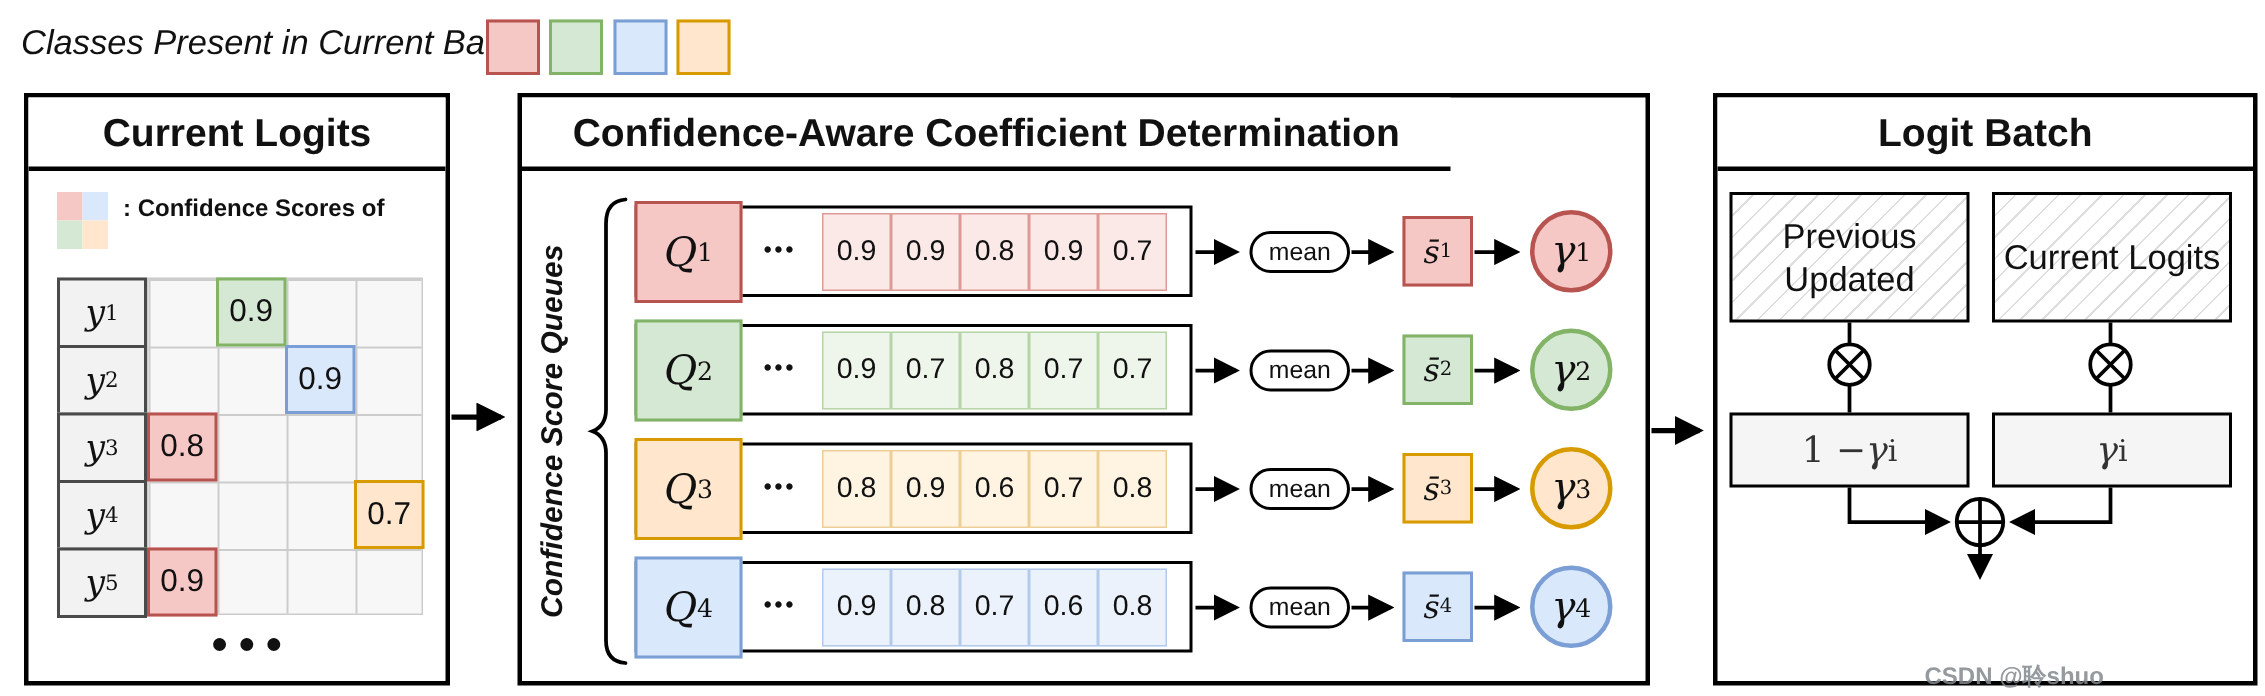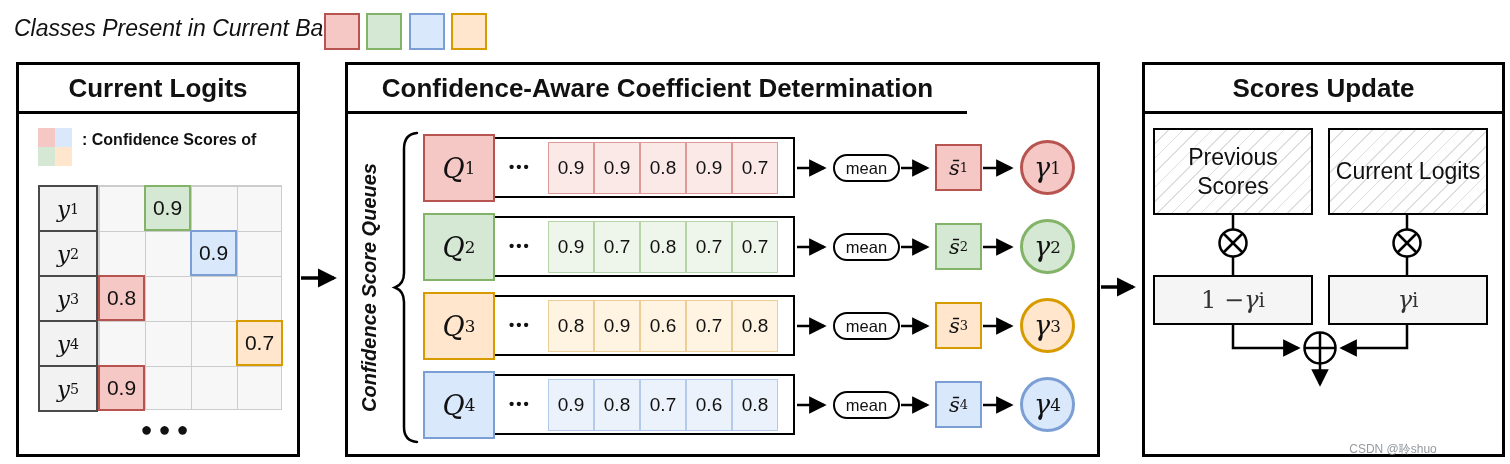--- a/index.html
+++ b/index.html
@@ -64,21 +64,21 @@
      font-size:23px;line-height:1.25;}
   .coef-box{border:2.5px solid #000;background:#f5f5f5;
      display:flex;align-items:center;justify-content:center;
      font-family:"DejaVu Serif",serif;font-size:24px;color:#333;}
   .coef-box i{font-style:italic;}
   .cross-box{border:2.5px solid #000;
      background:
        repeating-linear-gradient(45deg,transparent 0 9px,#dedede 9px 10.2px),
        repeating-linear-gradient(135deg,#fafafa 0 9px,#dedede 9px 10.2px);
      display:flex;align-items:center;justify-content:center;font-size:24px;}
-  .watermark{font-size:12px;color:rgba(130,136,142,0.85);text-align:center;white-space:nowrap;}
+  .watermark{font-size:16px;color:rgba(130,136,142,0.85);text-align:left;white-space:nowrap;font-weight:bold;}
 
   svg.overlay{position:absolute;left:0;top:0;pointer-events:none;}
 </style>
 </head>
 <body>
 
 <div class="canvas">
 
   <div class="abs batch-label" style="left:14px;top:15px;">Classes Present in Current Batch:</div>
   <div class="abs swatch c-red" style="left:324px;top:13px;"></div>
@@ -210,23 +210,23 @@
   <div class="abs sbar c-blue" style="left:935px;top:381px;">
       <i>s̄</i>
       <sub>4</sub>
     </div>
   <div class="abs gamma c-blue" style="left:1020px;top:377px;">
       <i>γ</i>
       <sub>4</sub>
     </div>
 
   <div class="abs panel" style="left:1142px;top:62px;width:363px;height:395px;"></div>
-  <div class="abs panel-title" style="left:1145px;top:65px;width:357px;height:49px;">Scores Update</div>
-
-  <div class="abs hatch-box" style="left:1153px;top:128px;width:160px;height:87px;">Previous Scores</div>
+  <div class="abs panel-title" style="left:1145px;top:65px;width:357px;height:49px;">Logit Batch</div>
+
+  <div class="abs hatch-box" style="left:1153px;top:128px;width:160px;height:87px;">Previous Updated</div>
   <div class="abs hatch-box" style="left:1328px;top:128px;width:160px;height:87px;">Current Logits</div>
 
   <div class="abs coef-box" style="left:1153px;top:275px;width:160px;height:50px;">
       <span>1 − </span>
       <i>γ</i>
       <sub>i</sub>
     </div>
   <div class="abs coef-box" style="left:1328px;top:275px;width:160px;height:50px;">
       <i>γ</i>
       <sub>i</sub>

